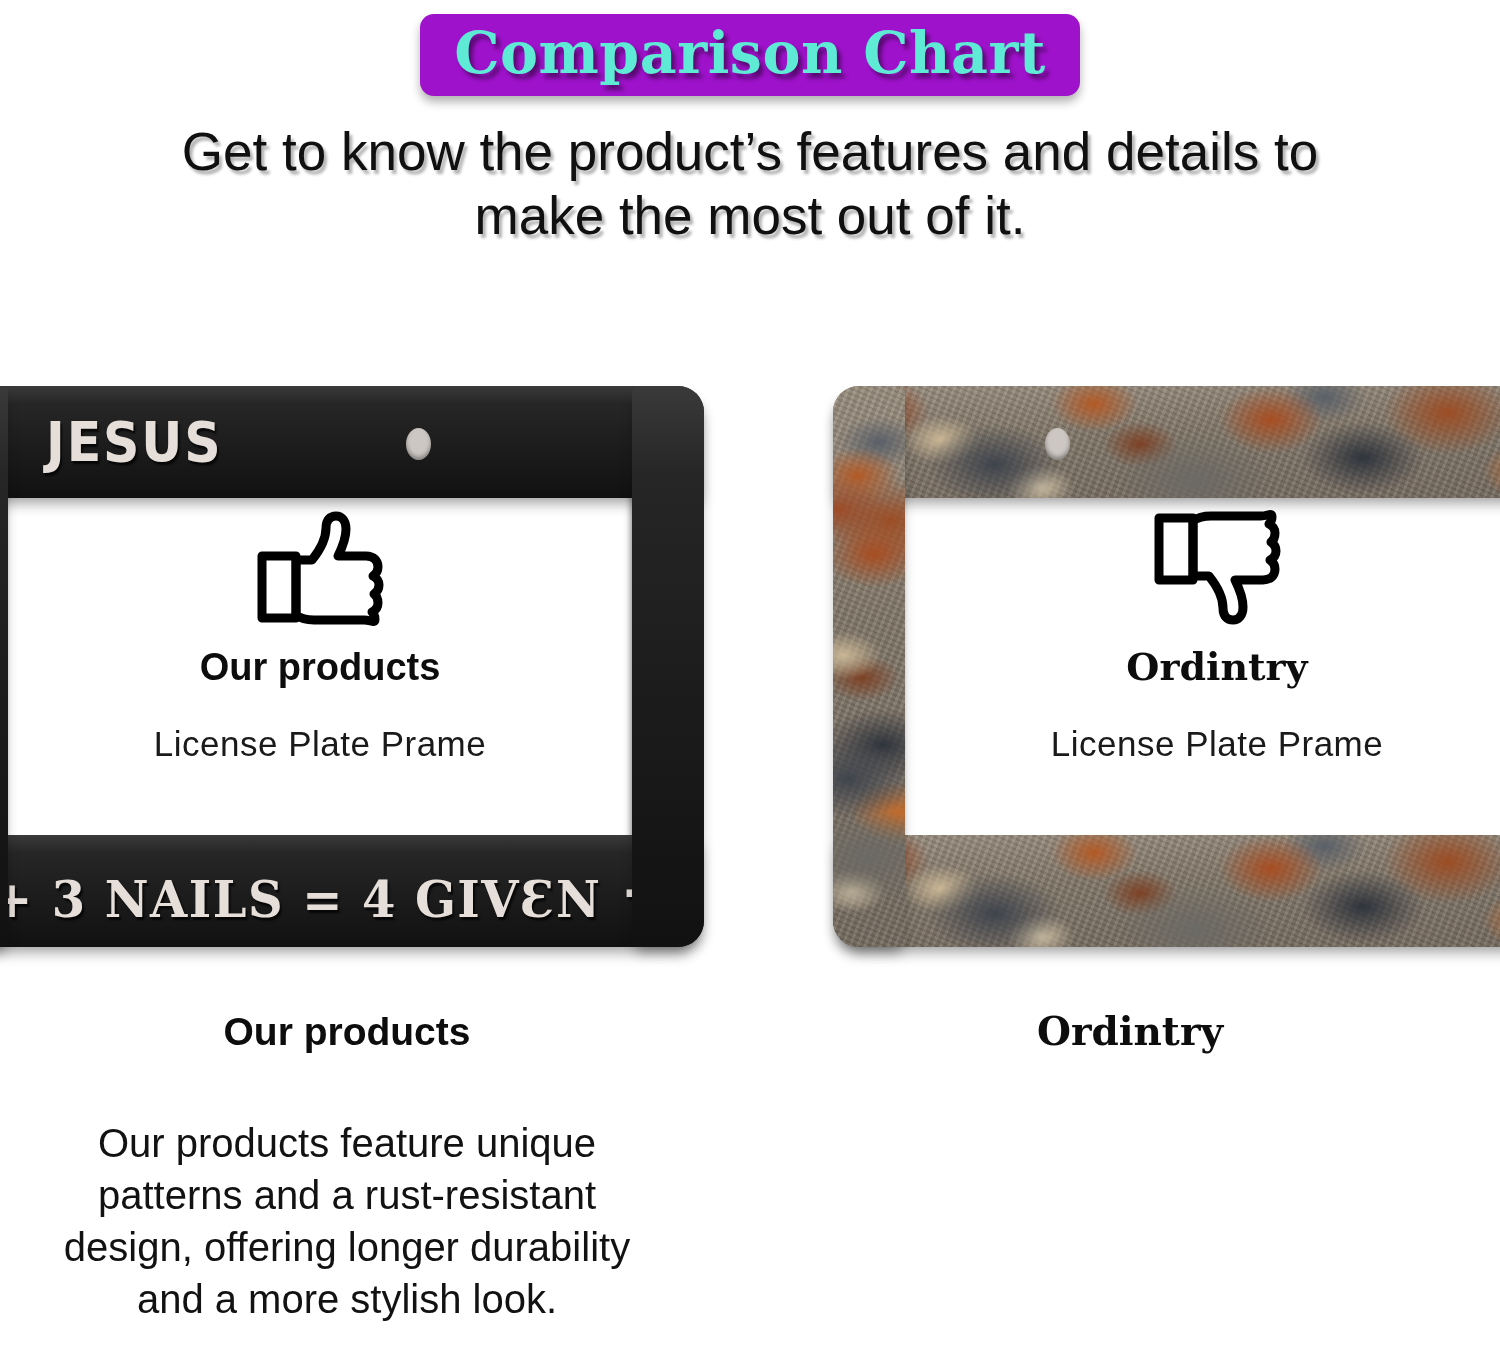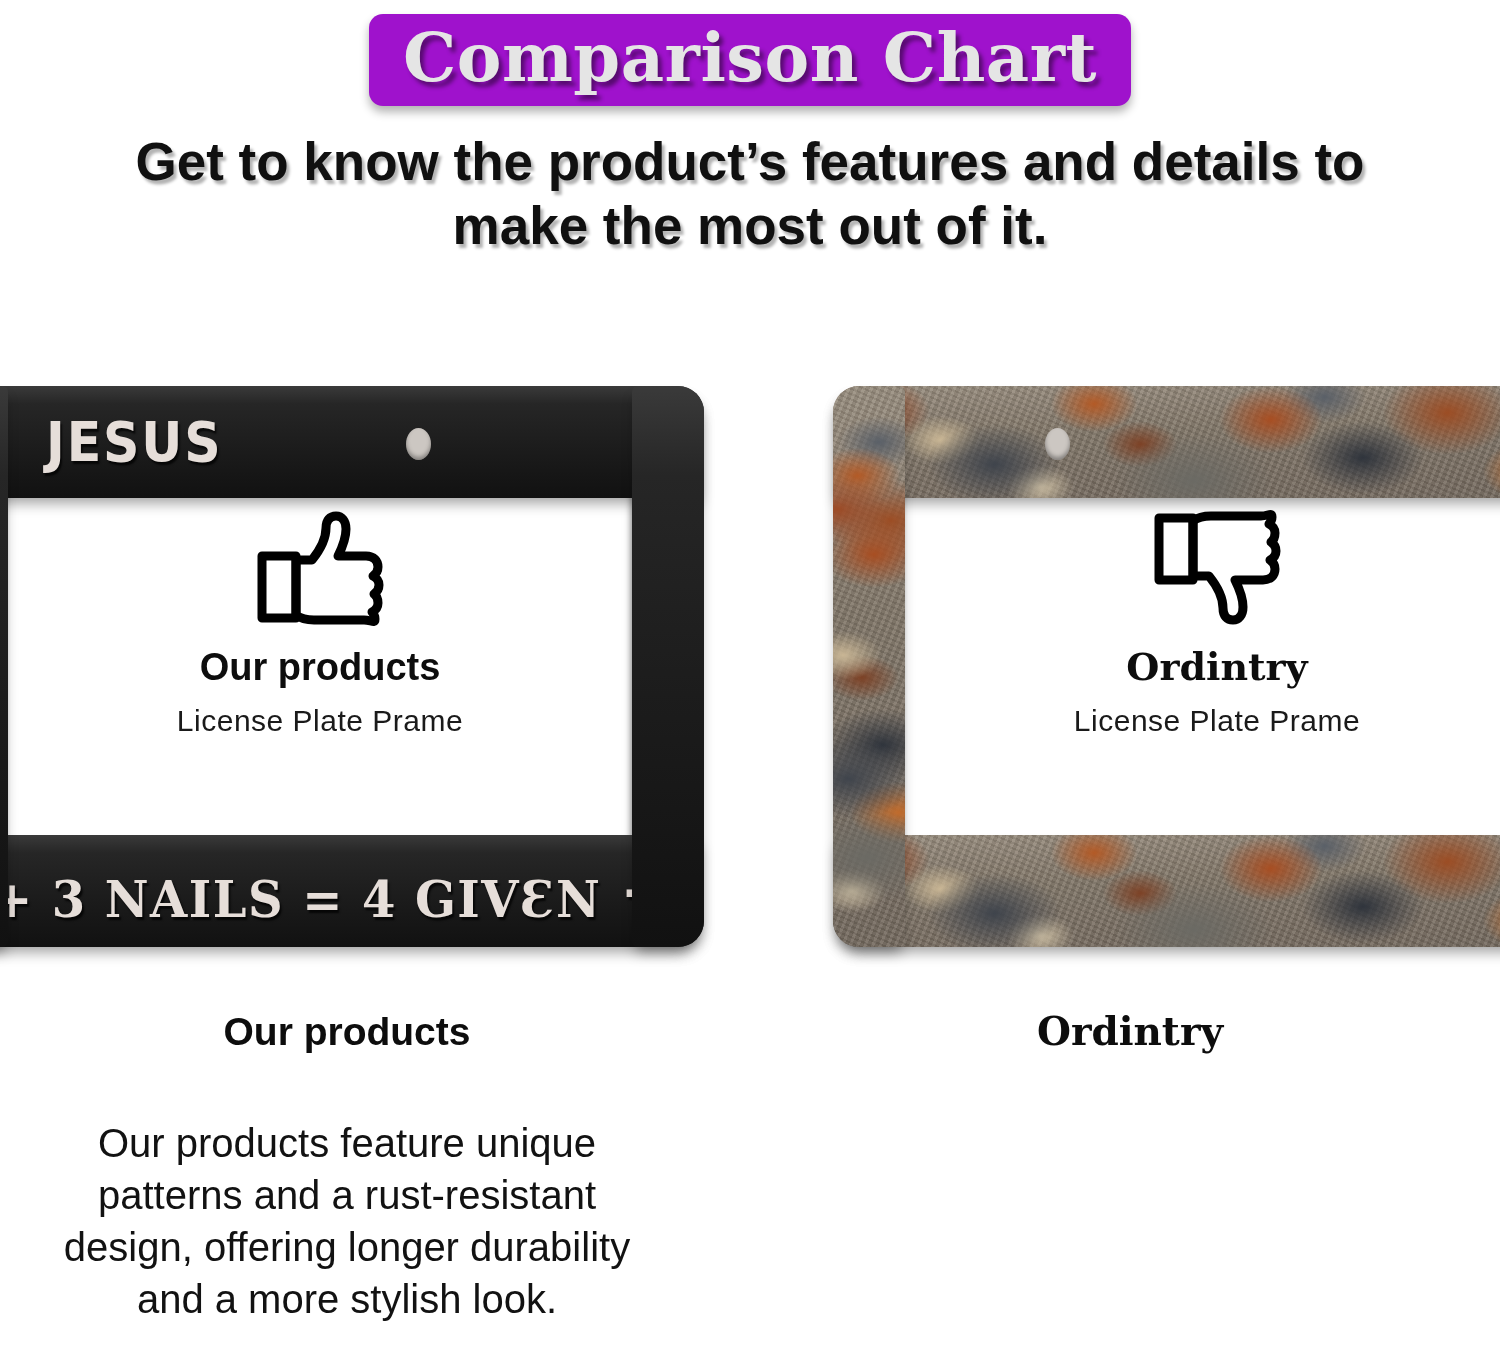--- a/index.html
+++ b/index.html
@@ -20,32 +20,32 @@
     display:inline-block;
     margin-top:14px;
     padding:10px 34px 14px 34px;
     background:#9f12cc;
     border-radius:14px;
     box-shadow:0 6px 10px rgba(0,0,0,0.30);
   }
   .title-text{
     font-family:"DejaVu Serif", serif;
     font-weight:bold;
-    font-size:67px;
+    font-size:57px;
     line-height:1.02;
-    color:#e5e5e5;
+    color:#5eead4;
     letter-spacing:0.5px;
     text-shadow:4px 5px 4px rgba(0,0,0,0.45);
     white-space:nowrap;
   }
   .subtitle{
     margin:24px auto 8px auto;
     width:1240px;
     font-family:"Liberation Sans", sans-serif;
-    font-weight:bold;
+    font-weight:normal;
     font-size:53px;
     line-height:1.20;
     color:#101010;
     text-shadow:3px 4px 3px rgba(0,0,0,0.30);
   }
 
   
   .frames-row{
     position:absolute;
     top:378px; left:0;
@@ -159,24 +159,24 @@
   }
   .thumb-icon{ display:block; }
   .verdict{
     margin-top:16px;
     font-size:38px; line-height:1;
     color:#0d0d0d;
   }
   .verdict-sans{ font-family:"Liberation Sans", sans-serif; font-weight:bold; }
   .verdict-serif{ font-family:"DejaVu Serif", serif; font-weight:bold; }
   .prod-sub{
-    margin-top:20px;
+    margin-top:40px;
     font-family:"Liberation Sans", sans-serif;
     font-weight:300;
-    font-size:30px; line-height:1;
+    font-size:35px; line-height:1;
     color:#1a1a1a;
     letter-spacing:0.5px;
     text-align:right;
   }
 
   
   .bottom{
     position:absolute;
     top:1012px; left:0; width:1500px; height:352px;
   }

